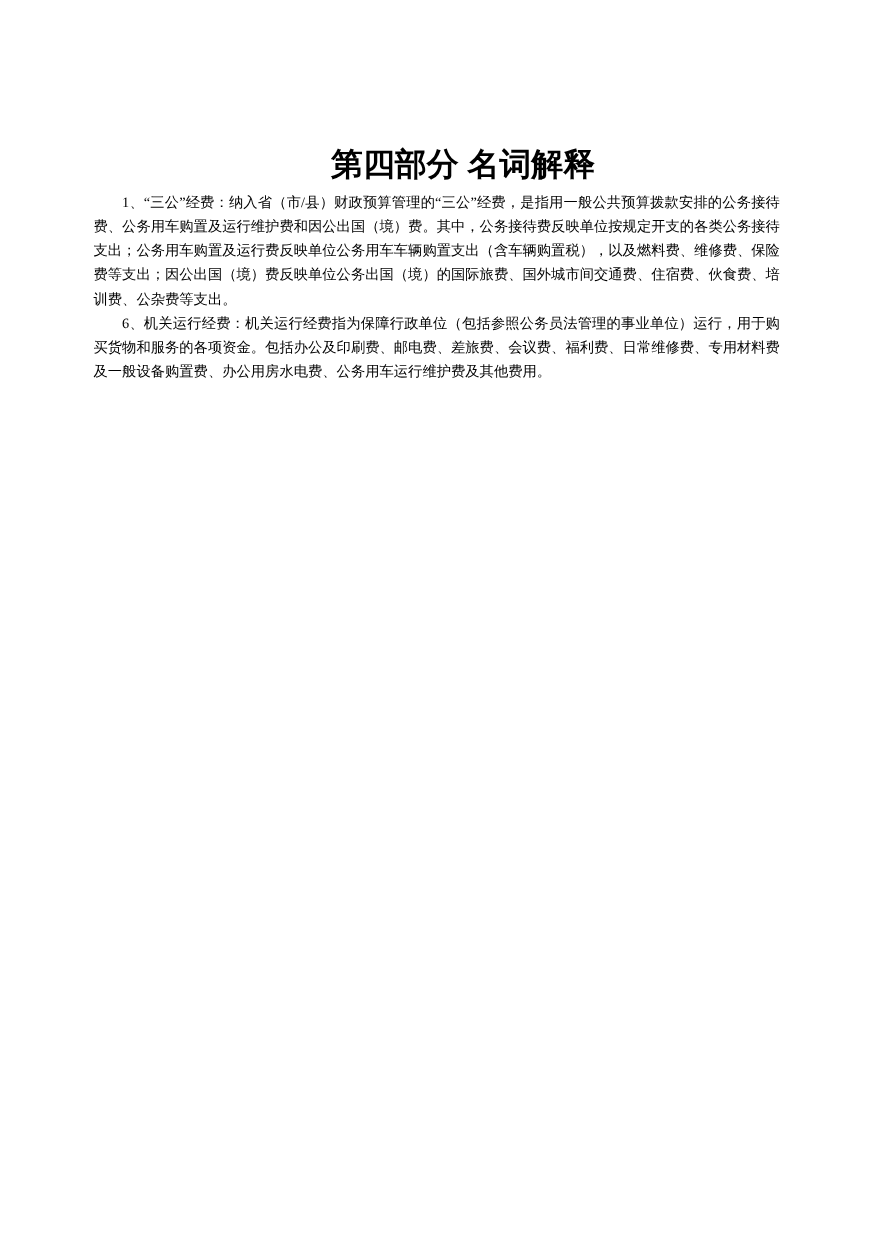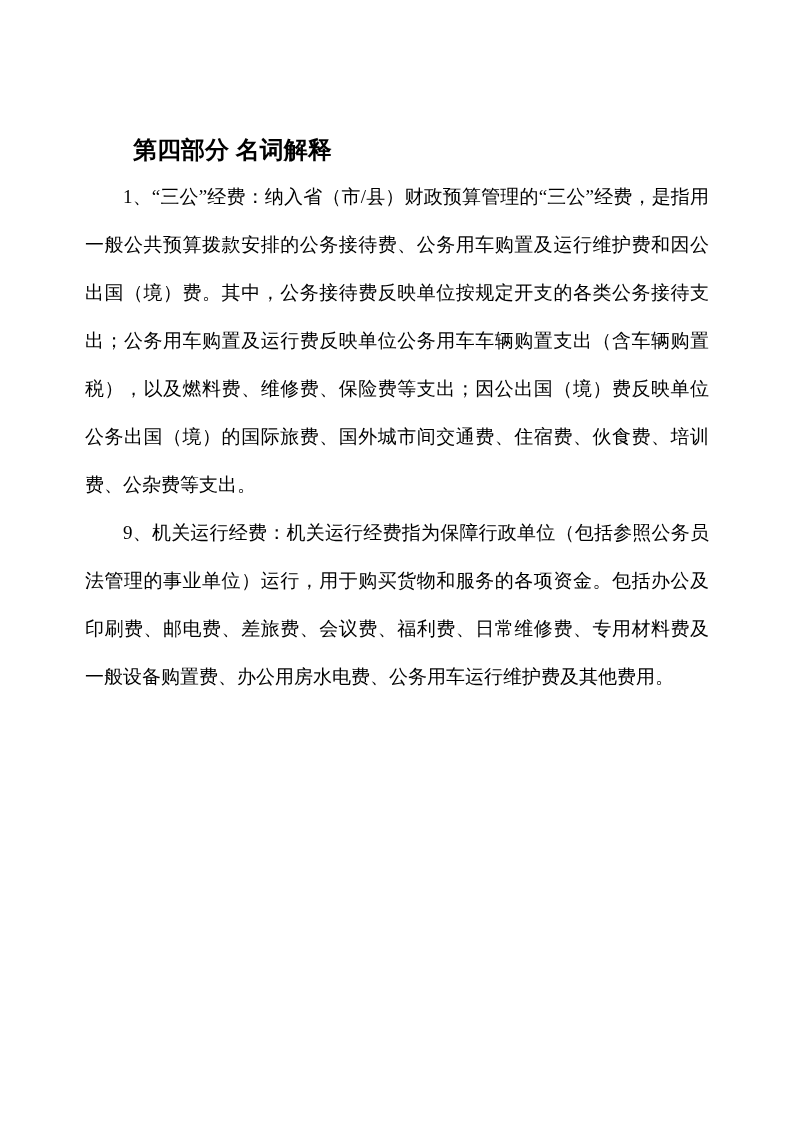--- a/index.html
+++ b/index.html
@@ -15,51 +15,52 @@
     color: #000000;
     overflow: hidden;
   }
   .doc-heading {
     position: absolute;
     left: 85px;
     width: 624px;
     margin: 0;
     font-family: "Liberation Sans", "DejaVu Sans", sans-serif;
     font-weight: 700;
-    font-size: 24px;
+    font-size: 29px;
     line-height: 30px;
+    text-align: center;
     
     text-indent: 48px;
     white-space: nowrap;
   }
   .heading-part4 { top: 135px; }
   .heading-part5 { top: 620px; }
   .doc-body {
     position: absolute;
     top: 173px;
     left: 85px;
     width: 624px;
     font-family: "Liberation Serif", "DejaVu Serif", serif;
-    font-size: 19px;
-    line-height: 48px;
+    font-size: 13px;
+    line-height: 22px;
     text-align: justify;
     text-justify: inter-ideograph;
   }
   .doc-body p {
     margin: 0;
     padding: 0;
     text-indent: 2em;
   }
 </style>
 </head>
 <body>
 
 <div class="page">
 
   <h1 class="doc-heading heading-part4">第四部分 名词解释</h1>
 
   <div class="doc-body">
     <p>1、“三公”经费：纳入省（市/县）财政预算管理的“三公”经费，是指用一般公共预算拨款安排的公务接待费、公务用车购置及运行维护费和因公出国（境）费。其中，公务接待费反映单位按规定开支的各类公务接待支出；公务用车购置及运行费反映单位公务用车车辆购置支出（含车辆购置税），以及燃料费、维修费、保险费等支出；因公出国（境）费反映单位公务出国（境）的国际旅费、国外城市间交通费、住宿费、伙食费、培训费、公杂费等支出。</p>
-    <p>9、机关运行经费：机关运行经费指为保障行政单位（包括参照公务员法管理的事业单位）运行，用于购买货物和服务的各项资金。包括办公及印刷费、邮电费、差旅费、会议费、福利费、日常维修费、专用材料费及一般设备购置费、办公用房水电费、公务用车运行维护费及其他费用。</p>
+    <p>6、机关运行经费：机关运行经费指为保障行政单位（包括参照公务员法管理的事业单位）运行，用于购买货物和服务的各项资金。包括办公及印刷费、邮电费、差旅费、会议费、福利费、日常维修费、专用材料费及一般设备购置费、办公用房水电费、公务用车运行维护费及其他费用。</p>
   </div>
 
 
 </div>
 
 </body></html>

